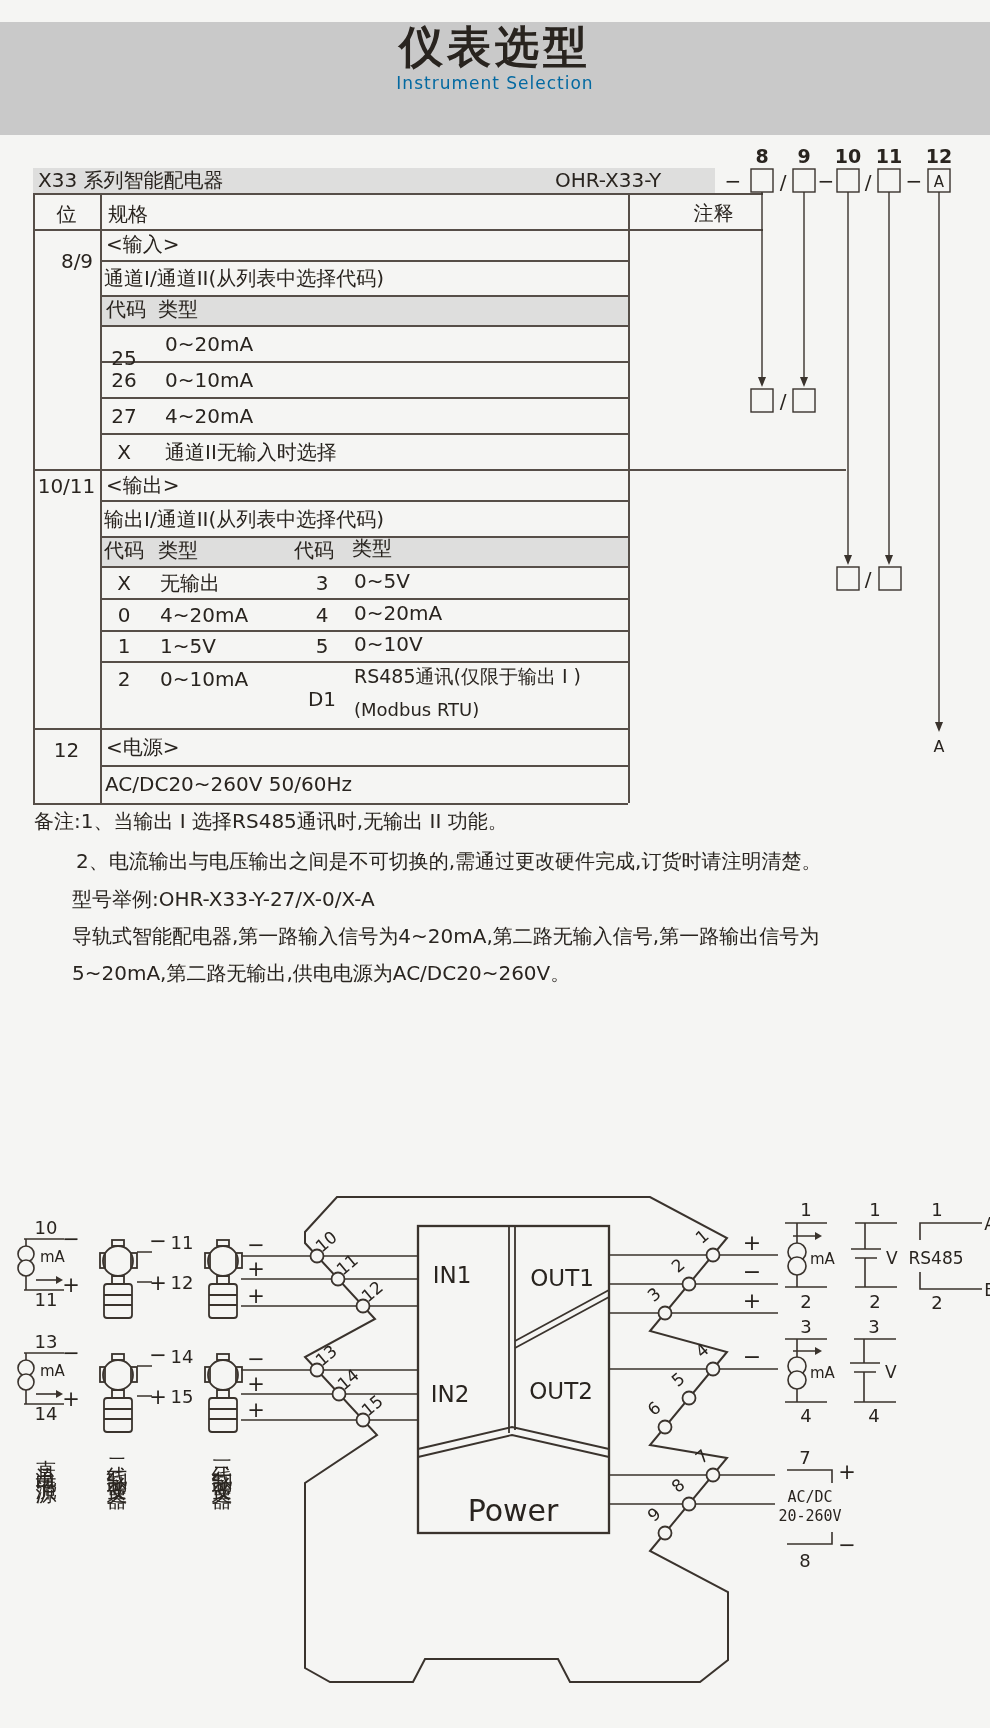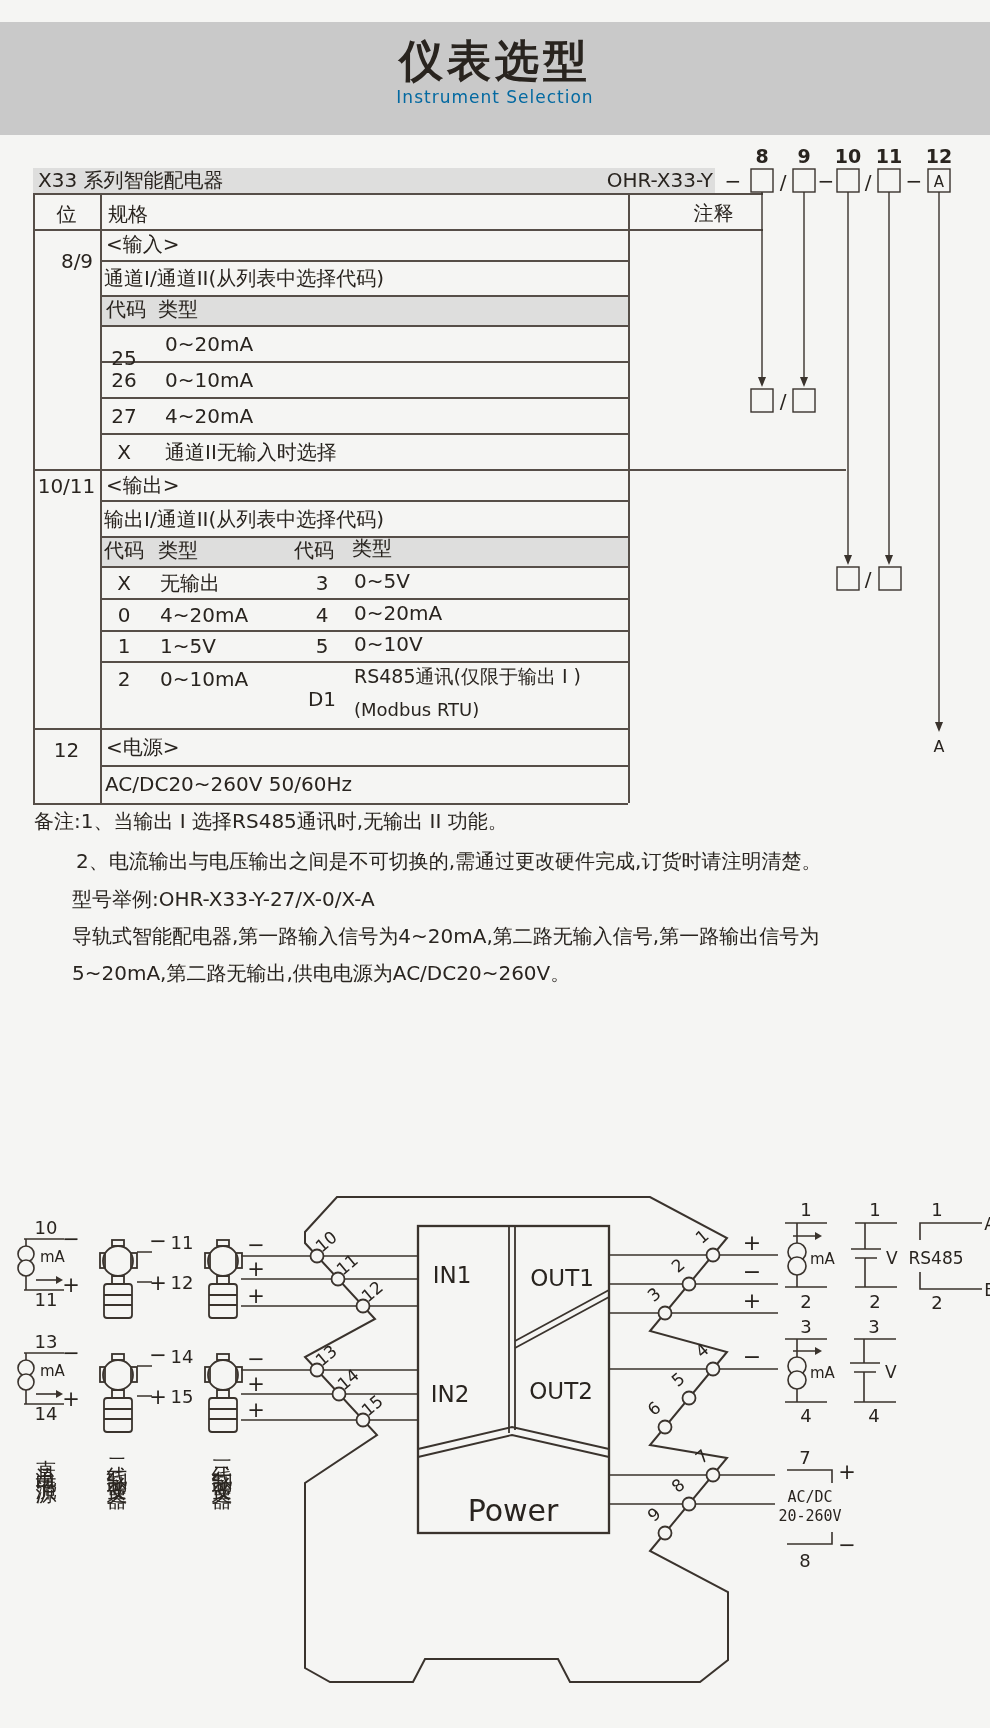--- a/index.html
+++ b/index.html
@@ -19,21 +19,21 @@
            font-size:21px; letter-spacing:6px; font-weight:500; }
   svg.ov { position:absolute; left:0; top:0; pointer-events:none; }
   svg text { fill:#29241f; font-family:"DejaVu Sans","Liberation Sans",sans-serif; }
   svg .mono { font-family:"DejaVu Sans Mono","Liberation Mono",monospace; }
 </style>
 </head>
 <body>
 
 <div class="page">
 
-  <div class="banner" style="top:22px;height:113px;padding-top:14px;box-sizing:border-box;">
+  <div class="banner" style="top:22px;height:113px;padding-top:0;box-sizing:border-box;">
     <div class="t">仪表选型</div>
     <div class="s">Instrument Selection</div>
   </div>
 
   <div class="strip" style="left:33px;top:168px;width:682px;height:25px;"></div>
   <div class="strip" style="left:100px;top:296px;width:528px;height:29px;"></div>
   <div class="strip" style="left:100px;top:536px;width:528px;height:30px;"></div>
 
   <div class="hl" style="left:33px;top:193px;width:730px;"></div>
   <div class="hl" style="left:33px;top:229px;width:730px;"></div>
@@ -51,21 +51,21 @@
   <div class="hl" style="left:100px;top:630px;width:528px;"></div>
   <div class="hl" style="left:100px;top:661px;width:528px;"></div>
   <div class="hl" style="left:33px;top:728px;width:595px;"></div>
   <div class="hl" style="left:100px;top:765px;width:528px;"></div>
   <div class="hl" style="left:33px;top:803px;width:595px;"></div>
   <div class="vl" style="left:33px;top:193px;height:610px;"></div>
   <div class="vl" style="left:100px;top:193px;height:610px;"></div>
   <div class="vl" style="left:628px;top:193px;height:610px;"></div>
 
   <div class="cell" style="left:38px;top:169px;font-weight:500;">X33 系列智能配电器</div>
-  <div class="cell" style="left:555px;top:169px;width:158px;text-align:right;font-weight:500;">OHR-X33-Y</div>
+  <div class="cell" style="left:555px;top:169px;width:158px;text-align:left;font-weight:500;">OHR-X33-Y</div>
 
   <div class="cell ctr" style="left:33px;top:203px;width:67px;">位</div>
   <div class="cell" style="left:108px;top:203px;">规格</div>
   <div class="cell ctr" style="left:656px;top:202px;width:115px;">注释</div>
 
   <div class="cell ctr" style="left:33px;top:250px;width:88px;">8/9</div>
   <div class="cell" style="left:106px;top:233px;">&lt;输入&gt;</div>
   <div class="cell" style="left:104px;top:267px;">通道I/通道II(从列表中选择代码)</div>
   <div class="cell" style="left:106px;top:298px;">代码</div>
   <div class="cell" style="left:158px;top:298px;">类型</div>

